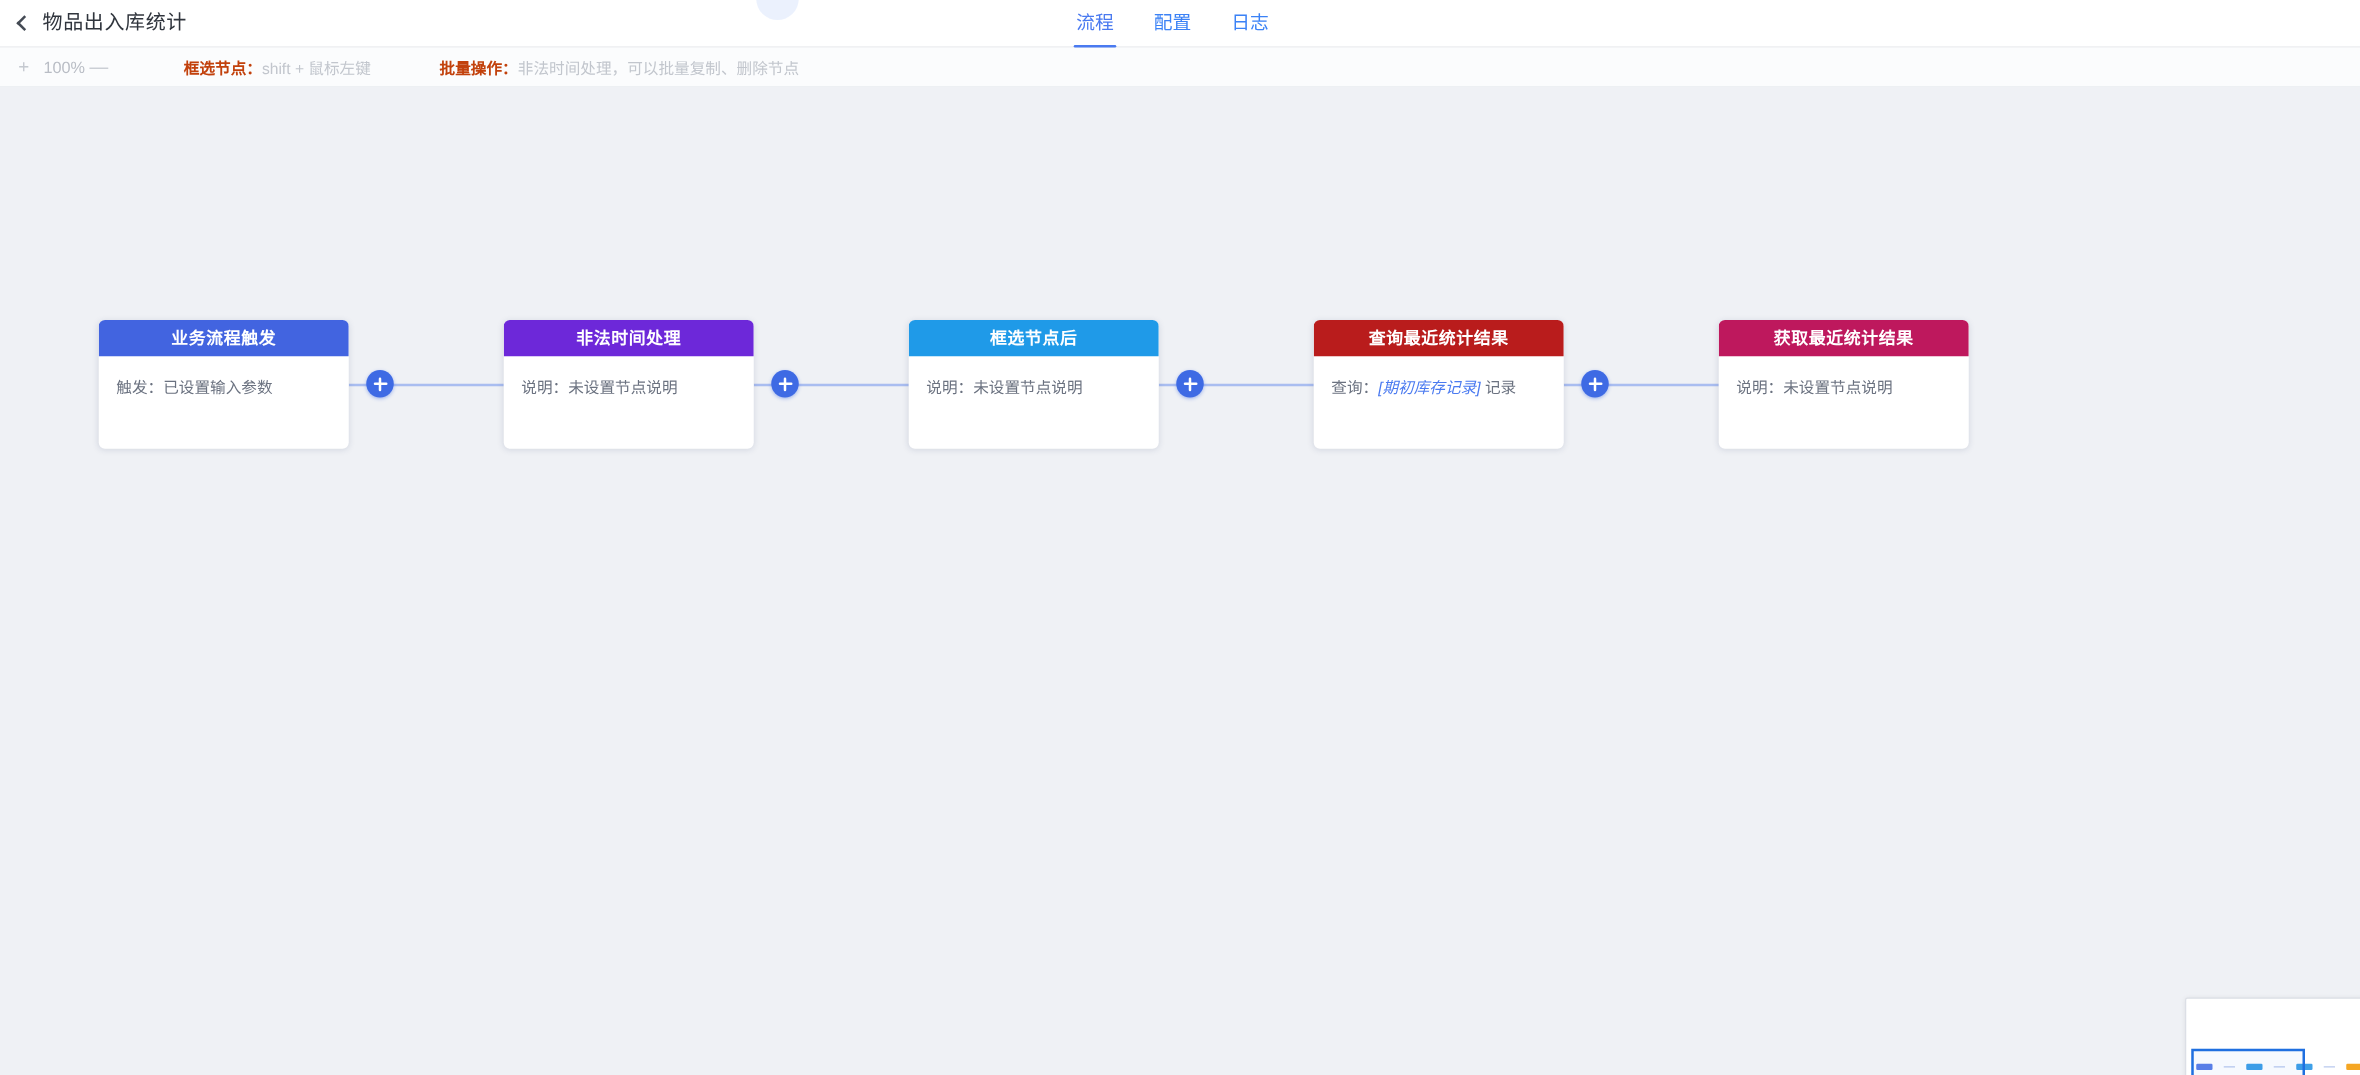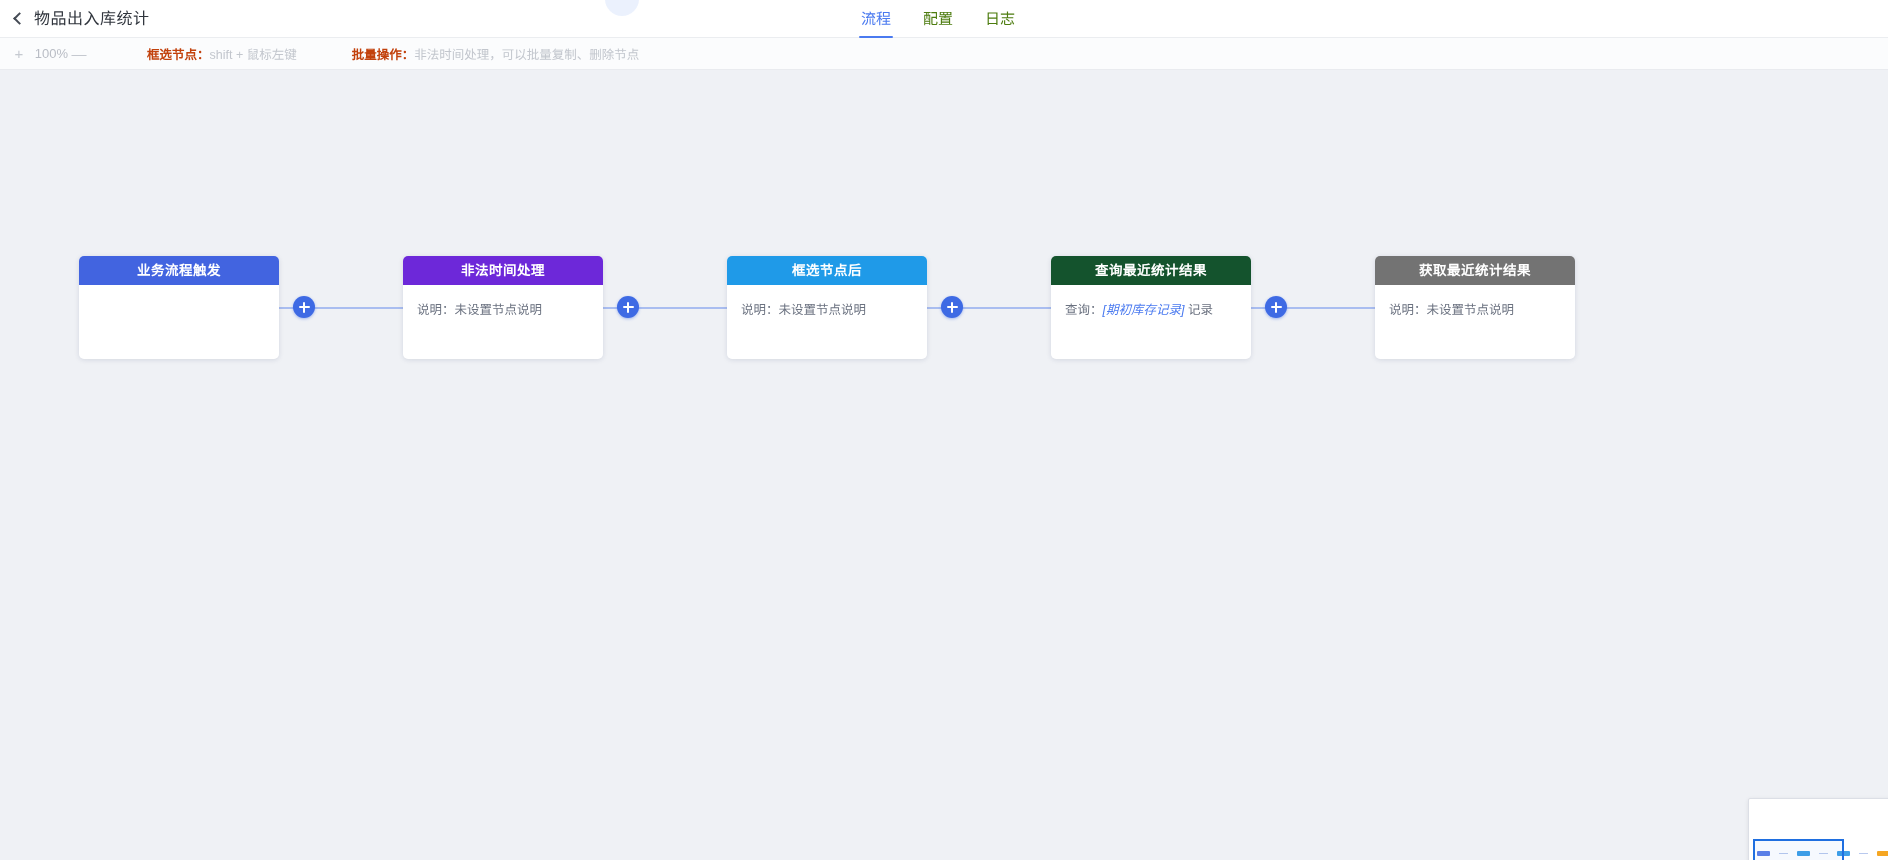--- a/index.html
+++ b/index.html
@@ -33,21 +33,21 @@
     position: absolute; left: 605px; top: -18px;
     width: 34px; height: 34px; border-radius: 50%;
     background: #dbe6fb; opacity: .55;
   }
   .tabs {
     position: absolute; left: 845px; top: 0; height: 50px;
     display: flex; align-items: flex-start; gap: 0;
   }
   .tab {
     position: relative; height: 38px; line-height: 38px;
-    padding: 0 16px; font-size: 15px; color: #4d7c0f;
+    padding: 0 16px; font-size: 15px; color: #3b82f6;
     cursor: pointer; white-space: nowrap;
   }
   .tab.active { color: #4a7af0; }
   .tab.active::after {
     content: ""; position: absolute; left: 14px; right: 14px;
     bottom: 0; height: 2.5px; background: #4a7af0; border-radius: 2px;
   }
 
   
   .toolbar {
@@ -167,35 +167,36 @@
       <div class="conn" style="left: 279px; width: 124px;"></div>
       <div class="plus-node" style="left: 293px;"></div>
       <div class="conn" style="left: 603px; width: 124px;"></div>
       <div class="plus-node" style="left: 617px;"></div>
       <div class="conn" style="left: 927px; width: 124px;"></div>
       <div class="plus-node" style="left: 941px;"></div>
       <div class="conn" style="left: 1251px; width: 124px;"></div>
       <div class="plus-node" style="left: 1265px;"></div>
       <div class="node" style="left: 79px;">
         <div class="node-head" style="background: rgb(66, 100, 224);">业务流程触发</div>
+        <div class="node-body"><span>触发：</span><span>已设置输入参数</span></div>
       </div>
       <div class="node" style="left: 403px;">
         <div class="node-head" style="background: #6d28d9;">非法时间处理</div>
         <div class="node-body"><span>说明：</span><span>未设置节点说明</span></div>
       </div>
       <div class="node" style="left: 727px;">
         <div class="node-head" style="background: rgb(31, 154, 232);">框选节点后</div>
         <div class="node-body"><span>说明：</span><span>未设置节点说明</span></div>
       </div>
       <div class="node" style="left: 1051px;">
-        <div class="node-head" style="background: #14532d;">查询最近统计结果</div>
+        <div class="node-head" style="background: #b91c1c;">查询最近统计结果</div>
         <div class="node-body"><span>查询：</span><span class="ref">[期初库存记录]</span><span> 记录</span></div>
       </div>
       <div class="node" style="left: 1375px;">
-        <div class="node-head" style="background: #737373;">获取最近统计结果</div>
+        <div class="node-head" style="background: #be185d;">获取最近统计结果</div>
         <div class="node-body"><span>说明：</span><span>未设置节点说明</span></div>
       </div>
     </div>
 
   <div class="minimap">
     <div class="mini-row" id="mini-row">
         <div class="mini-node" style="background: rgb(91, 127, 232);"></div>
         <div class="mini-line"></div>
         <div class="mini-node" style="background: rgb(63, 160, 232);"></div>
         <div class="mini-line"></div>

